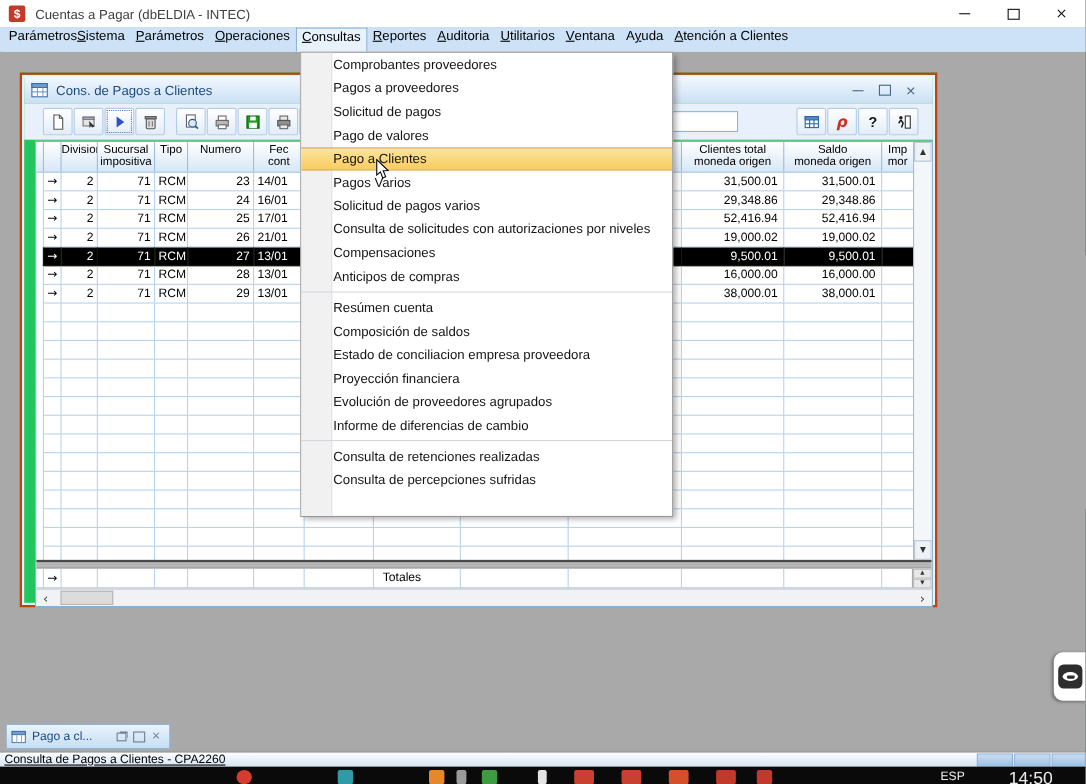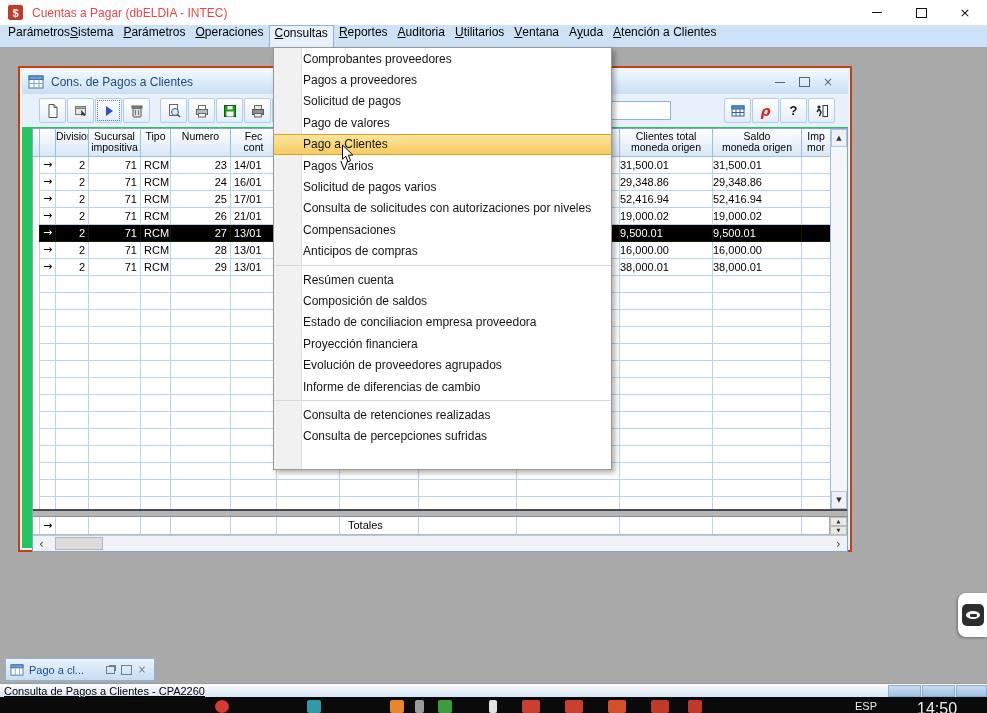--- a/index.html
+++ b/index.html
@@ -3,21 +3,21 @@
 <meta charset="utf-8">
 <style>
   html,body{margin:0;padding:0;background:#6f6f6f;}
   .screen{position:relative;width:987px;height:713px;background:#a9a9a9;font-family:"Liberation Sans",sans-serif;overflow:hidden;}
   u{text-decoration:underline;}
   .glyph{font-family:"DejaVu Sans","Liberation Sans",sans-serif;}
 
   
   .titlebar{position:absolute;left:0;top:0;width:100%;height:25px;background:#ffffff;display:flex;align-items:center;}
   .app-icon{width:15px;height:15px;margin-left:8px;background:#c23a28;border-radius:2px;color:#fff;font-weight:bold;font-size:11px;display:flex;align-items:center;justify-content:center;}
-  .app-title{margin-left:9px;font-size:12px;color:#ef4444;}
+  .app-title{margin-left:9px;font-size:12px;color:#404040;}
   .win-controls{margin-left:auto;display:flex;height:100%;}
   .wc{width:44px;height:100%;display:flex;align-items:center;justify-content:center;color:#111;font-size:13px;}
   .gl-min{display:block;width:10px;height:1px;background:#111;}
   .gl-max{display:block;width:9px;height:8px;border:1px solid #111;}
 
   
   .menubar{position:absolute;left:3px;top:25px;right:0;height:22px;background:#cde2f6;display:flex;font-size:12px;}
   .menubar-bg{position:absolute;left:0;top:25px;width:100%;height:22px;background:#cde2f6;}
   .mb-item{padding:0 5px;display:flex;align-items:flex-start;color:#000;box-sizing:border-box;}
   .mb-item.active{background:#e7f2fc;border:1px solid #8fb2d5;border-bottom:none;}
@@ -48,21 +48,21 @@
   .g-hcell{box-sizing:border-box;border-right:1px solid #9abede;font-size:10.5px;line-height:11px;text-align:center;padding-top:2px;overflow:hidden;white-space:pre-line;color:#000;flex:none;}
   .g-hcell.fst{border-left:1px solid #9abede;}
   .g-body{height:352px;overflow:hidden;flex:none;}
   .g-row{display:flex;height:17px;padding-left:6px;box-sizing:border-box;flex:none;}
   .g-cell{box-sizing:border-box;border-right:1px solid #b7d3ee;border-bottom:1px solid #b7d3ee;font-size:11px;line-height:16px;overflow:hidden;flex:none;white-space:nowrap;color:#000;}
   .g-row .g-cell:first-child,.g-totals .g-cell:first-child{border-left:1px solid #b7d3ee;}
   .g-row.selected .g-cell{background:#000;color:#fff;border-color:#1a1a00;}
   .ctr{text-align:center;}
   .num{text-align:right;padding-right:3px;}
   .txt{padding-left:3px;}
-  .money{text-align:left;padding-right:18px;}
+  .money{text-align:right;padding-right:5px;}
   .w-arrow{width:17px}.w-div{width:33px}.w-suc{width:52px}.w-tipo{width:30px}.w-num{width:60px}.w-fec{width:46px}
   .w-m1{width:63px}.w-m2{width:79px}.w-m3{width:98px}.w-m4{width:103px}
   .w-imp{width:93px}.w-sal{width:89px}.w-imp2{width:29px}
   .g-splitter{height:8px;background:#b5b5b5;border-top:2px solid #4a4a4a;border-bottom:1px solid #8f8f8f;box-sizing:border-box;flex:none;}
   .g-totals{height:18px;display:flex;padding-left:6px;background:#fff;box-sizing:border-box;position:relative;flex:none;border-bottom:1px solid #9abede;}
   .g-totals .g-cell{border-bottom:none;height:100%;line-height:17px;}
   .tot{padding-left:8px;}
   .spinner{position:absolute;right:0;top:0;width:17px;height:17px;display:flex;flex-direction:column;border-left:1px solid #aaa;}
   .spin-btn{flex:1;background:#e8e8e8;border:1px solid #bbb;font-size:5px;line-height:7px;text-align:center;color:#333;box-sizing:border-box;}
   .g-hscroll{height:16px;background:#f0f2f5;border-top:1px solid #c6c6c6;position:relative;flex:none;}

